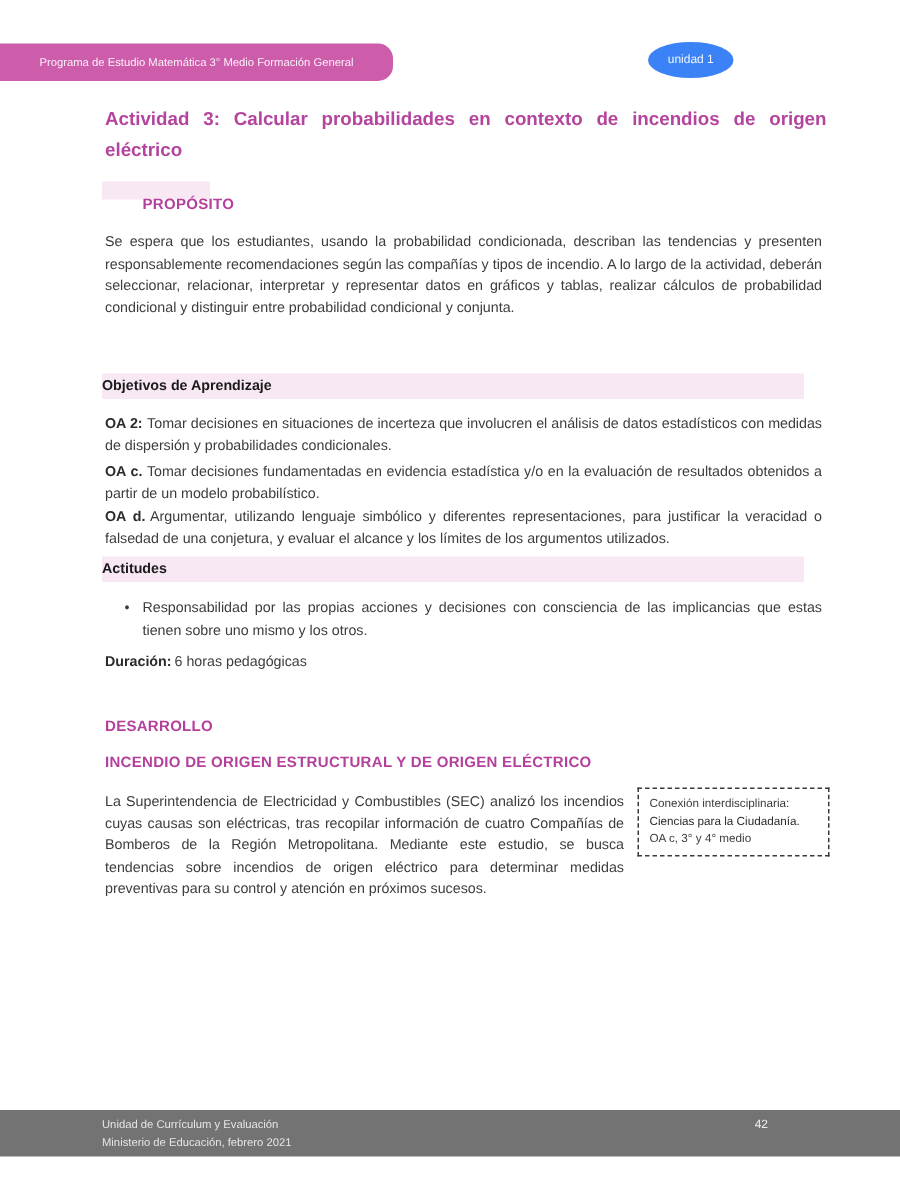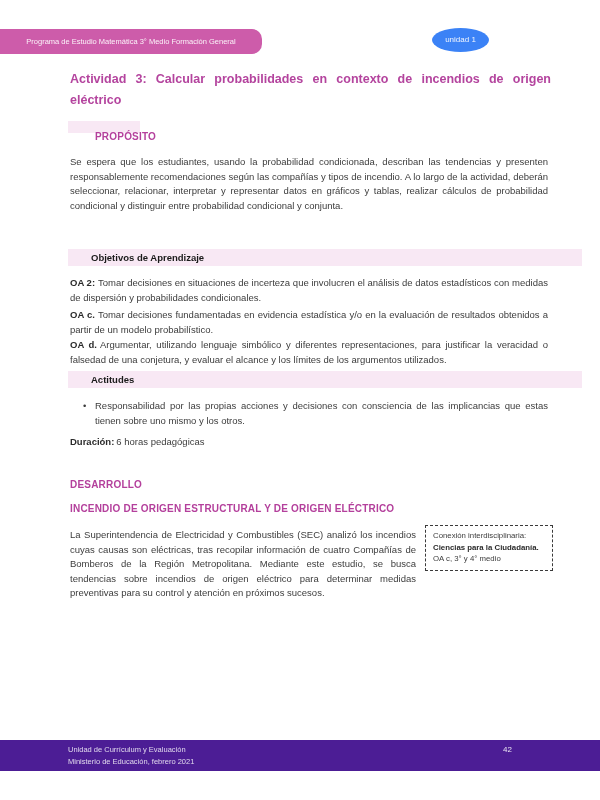--- a/index.html
+++ b/index.html
@@ -62,21 +62,21 @@
     font-size: 10px;
     font-weight: bold;
     color: #B4409C;
     letter-spacing: 0.2px;
     margin-left: 25px;
   }
   .band {
     position: absolute;
     left: 68px;
     width: 468px;
-    padding: 3px 23px;
+    padding: 3px 0;
     background: #F8E8F4;
     font-size: 9.5px;
     line-height: 11px;
     font-weight: bold;
     color: #1a1a1a;
   }
   .objetivos-band { top: 249px; }
   .actitudes-band { top: 371px; }
 
   .magenta-heading {
@@ -143,28 +143,28 @@
     float: right;
     width: 112px;
     margin: -3px -1px 5px 9px;
     padding: 4px 7px 5px 7px;
     border: 1.6px dashed #3a3a3a;
     font-size: 7.8px;
     line-height: 11.5px;
     color: #3C3C3C;
     text-align: left;
   }
-  .connection-box .bold { font-weight: bold; color: #2b2b2b; }
+  .connection-box .bold { font-weight: normal; color: #2b2b2b; }
 
   
   .footer {
     position: absolute;
     left: 0; top: 740px;
     width: 600px; height: 31px;
-    background: #4c1d95;
+    background: #737373;
   }
   .footer-left {
     position: absolute;
     left: 68px; top: 4px;
     color: rgba(255,255,255,0.82);
     font-size: 7.5px;
     line-height: 11.5px;
   }
   .footer-page {
     position: absolute;

